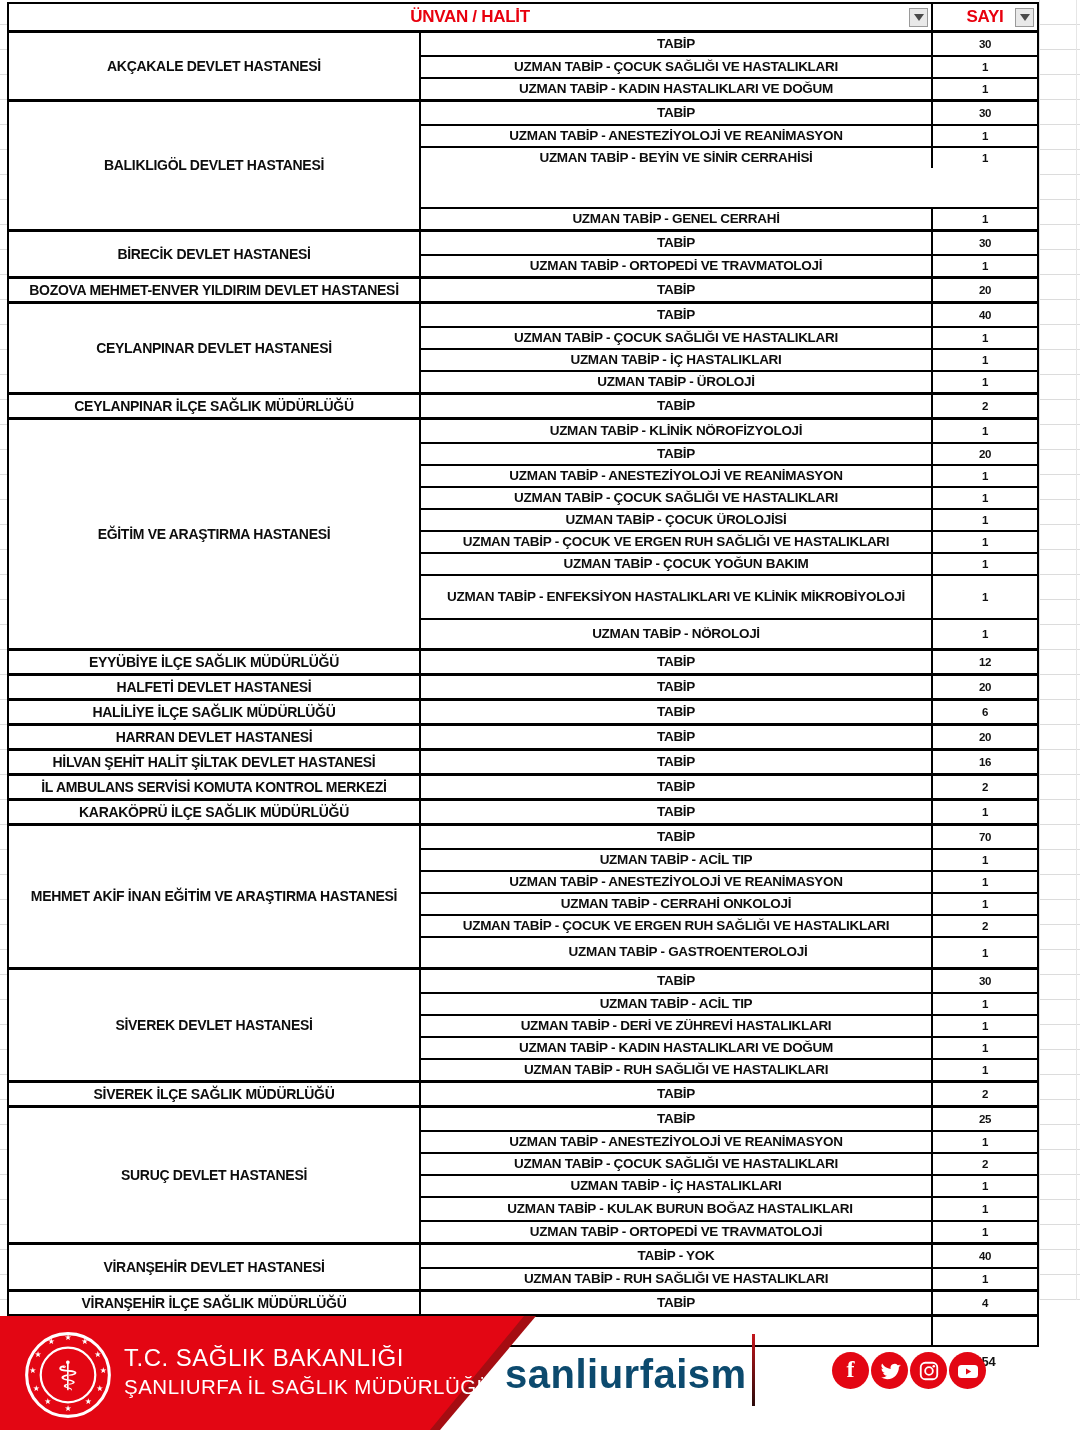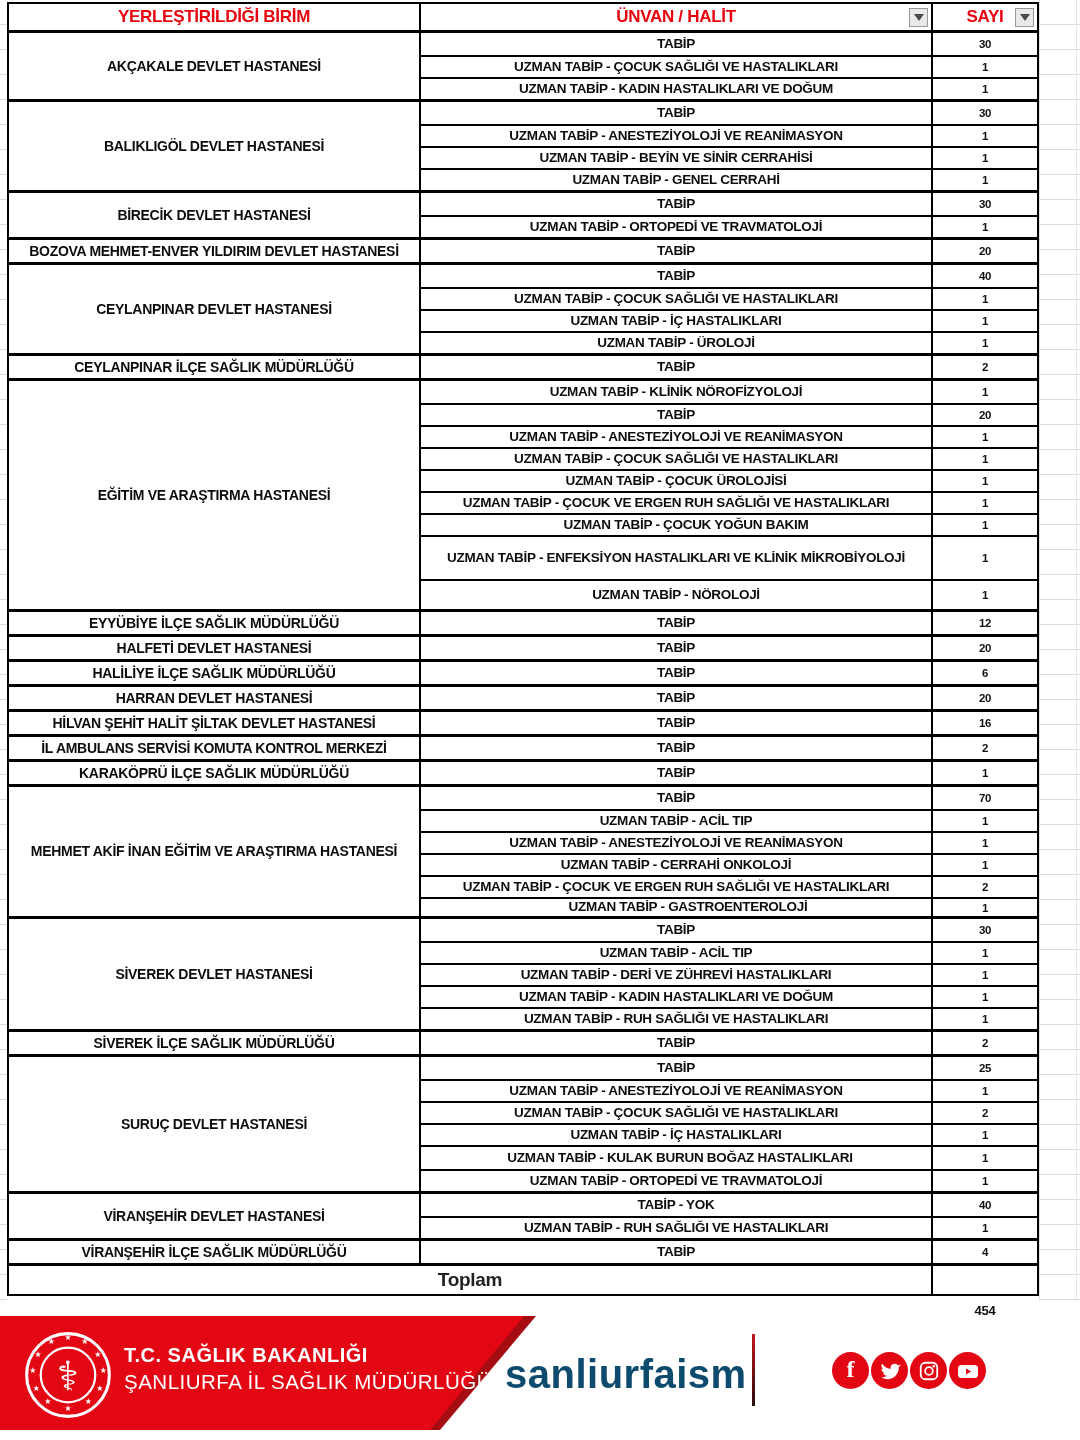--- a/index.html
+++ b/index.html
@@ -55,21 +55,21 @@
 
   
   .footer { position:absolute; left:0; top:1316px; width:1080px; height:114px; }
   .band-edge { position:absolute; left:0; top:0; width:640px; height:114px; background:#a50d12;
     clip-path:polygon(0 0, 536px 0, 440px 114px, 0 114px); }
   .band { position:absolute; left:0; top:0; width:640px; height:114px; background:#e30613;
     clip-path:polygon(0 0, 524px 0, 430px 114px, 0 114px); }
 
   .logo { position:absolute; left:24px; top:15px; }
   .ministry { position:absolute; left:124px; top:28px; color:#fff; }
-  .ministry .l1 { font-weight:bold; font-size:20px; letter-spacing:0.5px; }
+  .ministry .l1 { font-weight:normal; font-size:24px; letter-spacing:0.5px; }
   .ministry .l2 { font-weight:normal; font-size:20.5px; letter-spacing:0.5px; margin-top:3px; }
 
   .handle { position:absolute; left:505px; top:36px; font-weight:bold; font-size:40px; color:#0c4a6e; letter-spacing:0.5px; }
   .divider { position:absolute; left:752px; top:18px; width:3px; height:72px;
     background:linear-gradient(#c4161c, #2a0a0a); }
 
   .socials { position:absolute; left:832px; top:36px; display:flex; gap:2px; }
   .soc { width:37px; height:37px; border-radius:50%; background:#e30613; display:flex; align-items:center; justify-content:center; }
   .soc svg { display:block; }
   .soc .fglyph { color:#fff; font-weight:bold; font-size:24px; font-family:"Liberation Serif", serif; margin-top:-2px; }
@@ -79,23 +79,20 @@
 
 <div class="page">
 
   <div class="margin-grid left"></div>
   <div class="margin-grid right">
       <div class="vline"></div>
     </div>
 
   <div class="tbl">
     <div class="thead">
-      <div class="hc c1">
-        <span>YERLEŞTİRİLDİĞİ BİRİM</span>
-      </div>
       <div class="hc c2">
         <span>ÜNVAN / HALİT</span>
         <span class="filter-btn">
             <span class="tri"></span>
           </span>
       </div>
       <div class="hc c3">
         <span>SAYI</span>
         <span class="filter-btn">
             <span class="tri"></span>
@@ -129,21 +126,21 @@
               <div class="count-cell">30</div>
             </div>
             <div class="branch-row" style="height: 22px; flex: 1 0 auto;">
               <div class="branch-cell">UZMAN TABİP - ANESTEZİYOLOJİ VE REANİMASYON</div>
               <div class="count-cell">1</div>
             </div>
             <div class="branch-row" style="height: 22px; flex: 1 0 auto;">
               <div class="branch-cell">UZMAN TABİP - BEYİN VE SİNİR CERRAHİSİ</div>
               <div class="count-cell">1</div>
             </div>
-            <div class="branch-row" style="height: 22px; flex: 1 0 auto;">
+            <div class="branch-row" style="height: 22px; flex: 1 0 auto; margin-top: 39px;">
               <div class="branch-cell">UZMAN TABİP - GENEL CERRAHİ</div>
               <div class="count-cell">1</div>
             </div>
           </div>
         </div>
         <div class="group">
           <div class="unit-cell">BİRECİK DEVLET HASTANESİ</div>
           <div class="rows">
             <div class="branch-row" style="height: 22px; flex: 1 0 auto;">
               <div class="branch-cell">TABİP</div>
@@ -314,21 +311,21 @@
               <div class="count-cell">1</div>
             </div>
             <div class="branch-row" style="height: 22px; flex: 1 0 auto;">
               <div class="branch-cell">UZMAN TABİP - CERRAHİ ONKOLOJİ</div>
               <div class="count-cell">1</div>
             </div>
             <div class="branch-row" style="height: 22px; flex: 1 0 auto;">
               <div class="branch-cell">UZMAN TABİP - ÇOCUK VE ERGEN RUH SAĞLIĞI VE HASTALIKLARI</div>
               <div class="count-cell">2</div>
             </div>
-            <div class="branch-row" style="height: 19px; flex: 1 0 auto; padding-left: 24px;">
+            <div class="branch-row" style="height: 31px; flex: 1 0 auto; padding-left: 24px;">
               <div class="branch-cell">UZMAN TABİP - GASTROENTEROLOJİ</div>
               <div class="count-cell">1</div>
             </div>
           </div>
         </div>
         <div class="group">
           <div class="unit-cell">SİVEREK DEVLET HASTANESİ</div>
           <div class="rows">
             <div class="branch-row" style="height: 22px; flex: 1 0 auto;">
               <div class="branch-cell">TABİP</div>

